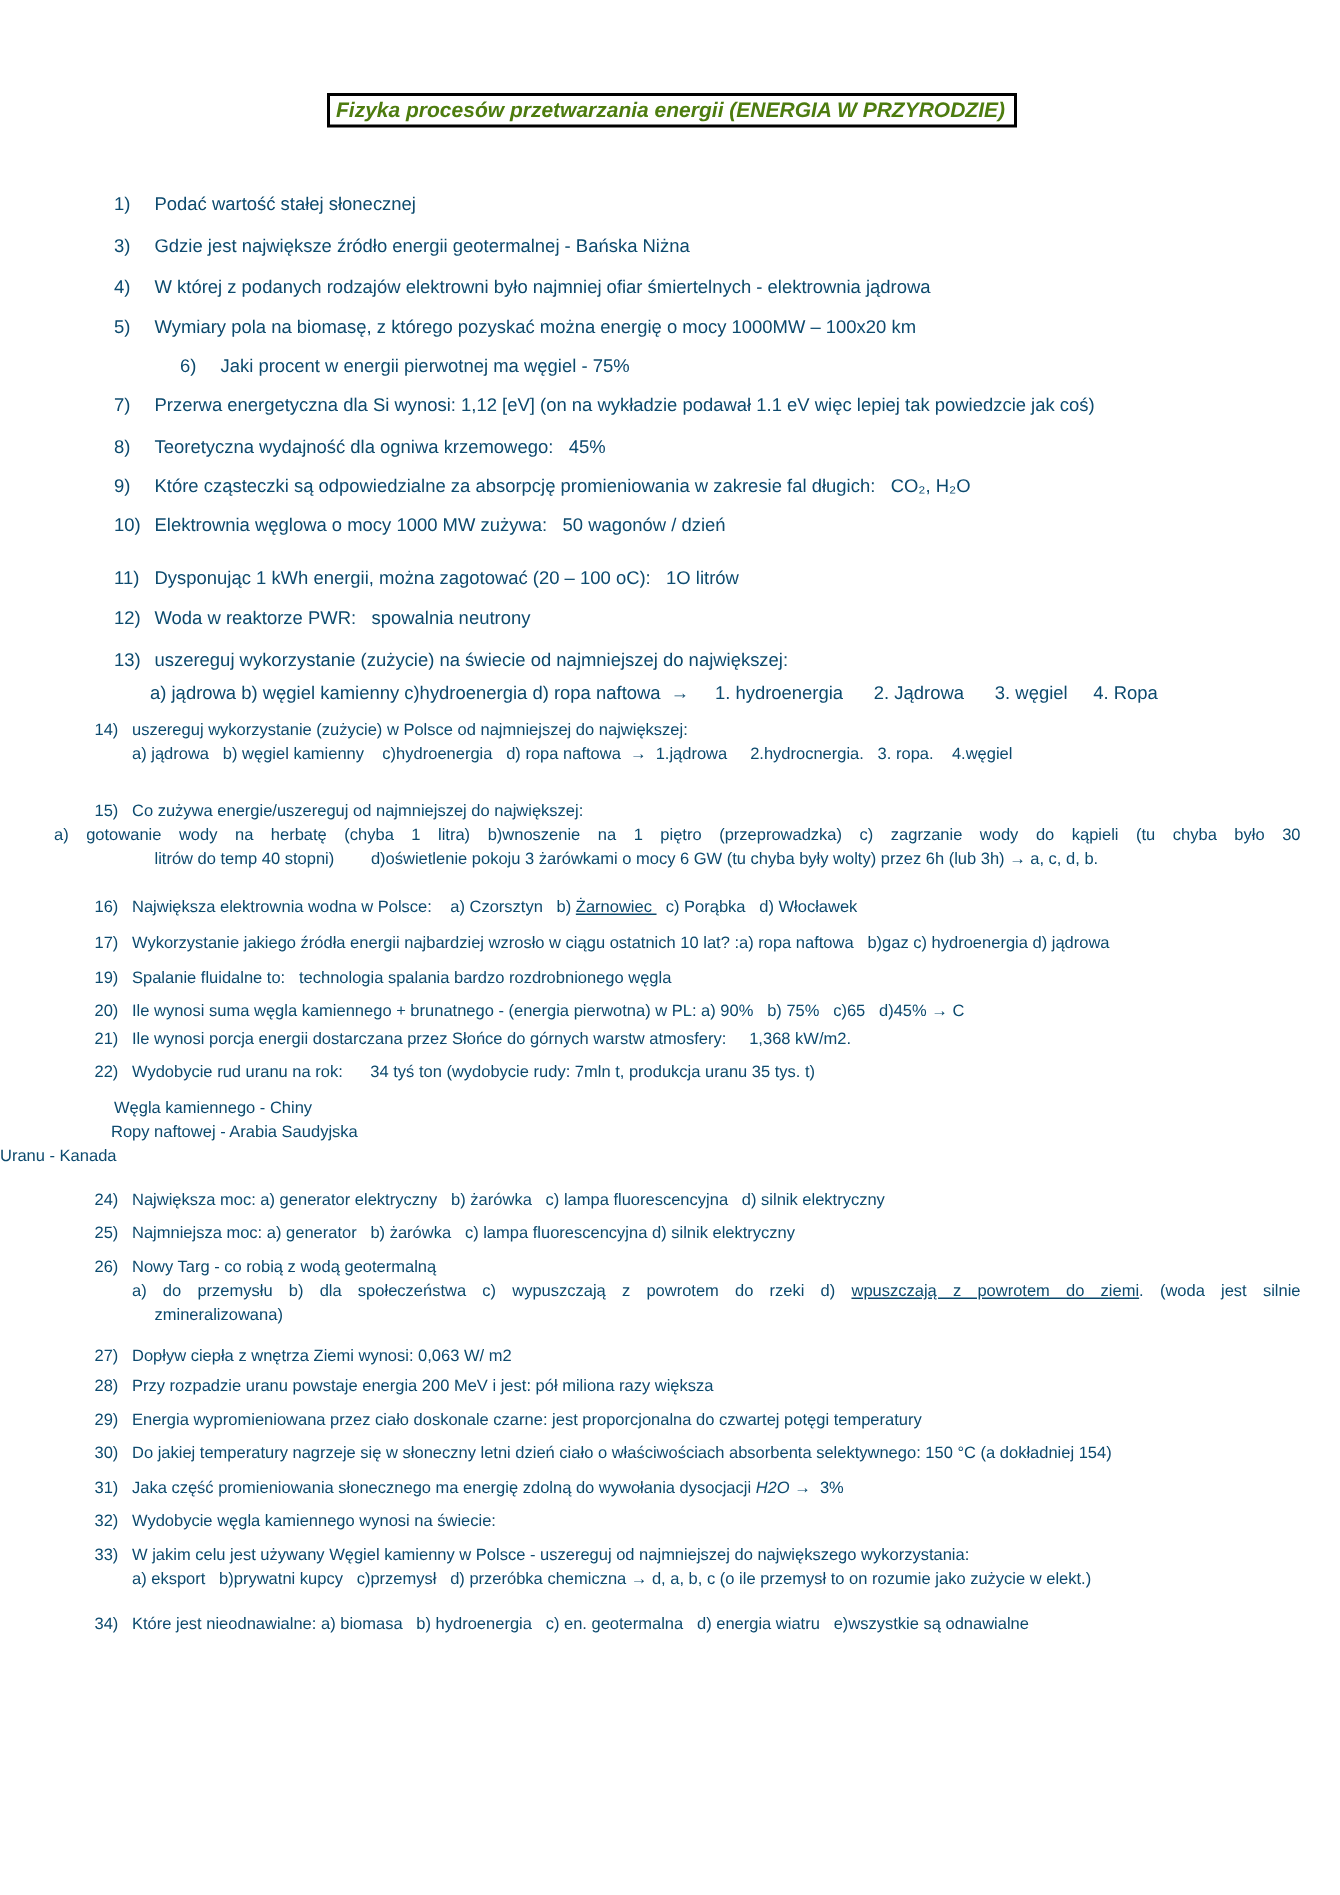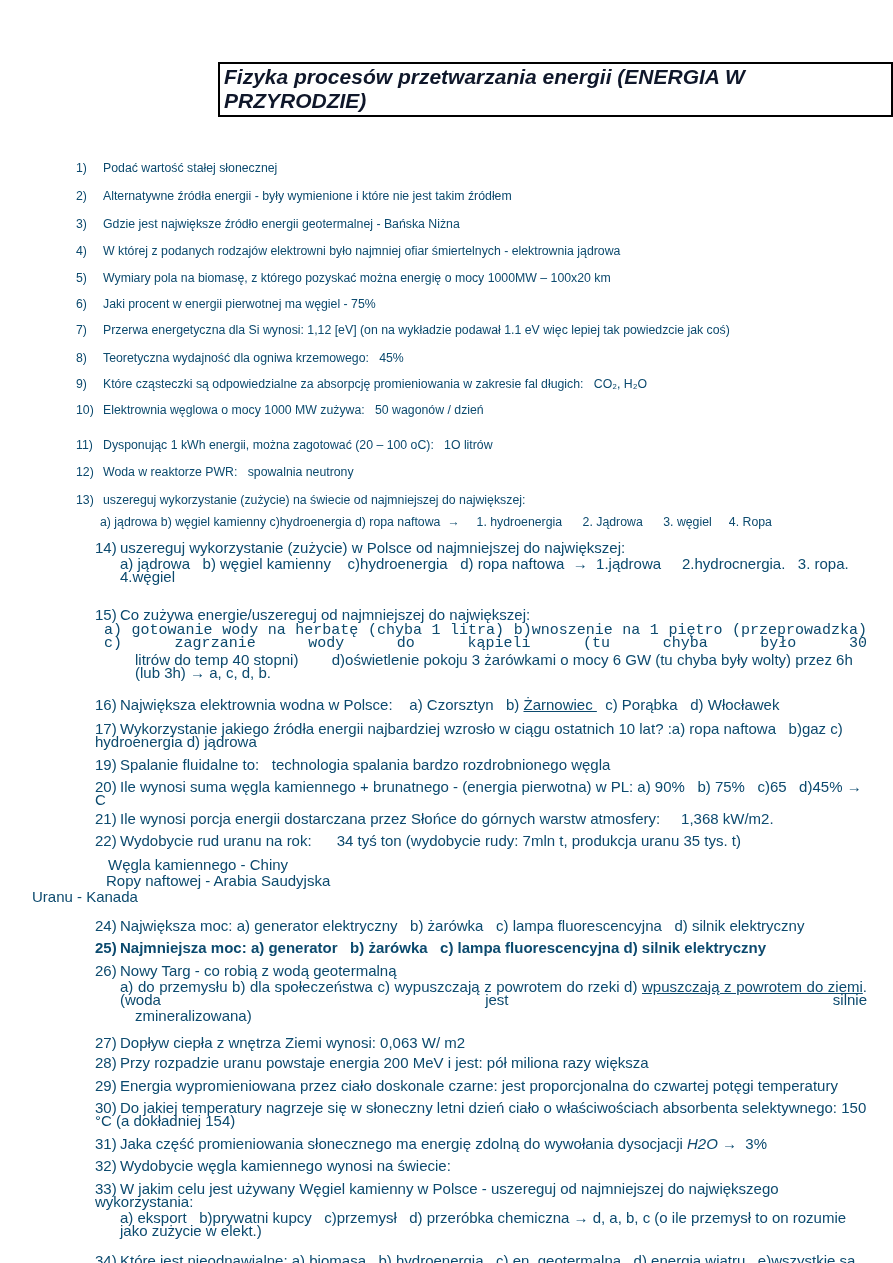--- a/index.html
+++ b/index.html
@@ -7,27 +7,27 @@
     width:893px;height:1263px;overflow:hidden;position:relative;
     font-family:"Liberation Sans",sans-serif;color:#1c1c1c;
     -webkit-font-smoothing:antialiased;
   }
   .page{width:893px;height:1263px;position:relative;background:#fff;}
   .title-box{
     margin:62px 0 0 218px;
     width:fit-content;
     border:2px solid #000;
     padding:1px 6px 2px 4px;
-    font-size:21px;font-weight:bold;font-style:italic;
-    letter-spacing:0px;color:#0f172a;
+    font-size:14px;font-weight:bold;font-style:italic;
+    letter-spacing:0px;color:#4d7c0f;
   }
   .questions{margin-top:44px;padding-right:26px;}
   .q{color:#0c4a6e;}
   .q.lg{font-size:12.3px;line-height:14px;}
-  .q.sm{font-size:15px;line-height:13px;margin-left:32px;}
+  .q.sm{font-size:11px;line-height:13px;}
   .line{white-space:pre-wrap;}
   .q.lg .line.first{padding-left:76px;}
   .q.sm .line.first{padding-left:63px;}
   .q.lg .line + .line{margin-top:8px;}
   .q.sm .line + .line{margin-top:3px;}
   .num{display:inline-block;min-width:27px;}
   .q.sm .num{min-width:25px;}
   .j{white-space:normal;text-align:justify;text-align-last:justify;}
   .u{text-decoration:underline;}
   .i{font-style:italic;}
@@ -37,33 +37,30 @@
 <body>
 
 <div class="page">
   <div class="title-box">
     <span>Fizyka procesów przetwarzania energii (ENERGIA W PRZYRODZIE)</span>
   </div>
   <div class="questions">
       <div class="q lg" style="margin-bottom: 14px;">
         <div class="line first"><span class="num">1)</span><span>Podać wartość stałej słonecznej</span></div>
       </div>
-      <div class="q lg" style="margin-bottom: 14px;">
-        <div class="line first"><span class="num">2)</span><span>Alternatywne źródła energii - były wymienione i które nie jest takim źródłem</span></div>
-      </div>
       <div class="q lg" style="margin-bottom: 13px;">
         <div class="line first"><span class="num">3)</span><span>Gdzie jest największe źródło energii geotermalnej - Bańska Niżna</span></div>
       </div>
       <div class="q lg" style="margin-bottom: 13px;">
         <div class="line first"><span class="num">4)</span><span>W której z podanych rodzajów elektrowni było najmniej ofiar śmiertelnych - elektrownia jądrowa</span></div>
       </div>
       <div class="q lg" style="margin-bottom: 12px;">
         <div class="line first"><span class="num">5)</span><span>Wymiary pola na biomasę, z którego pozyskać można energię o mocy 1000MW – 100x20 km</span></div>
       </div>
-      <div class="q lg" style="margin-bottom: 12px;">
+      <div class="q lg" style="margin-bottom: 12px; padding-left: 44px;">
         <div class="line first"><span class="num">6)</span><span>Jaki procent w energii pierwotnej ma węgiel - 75%</span></div>
       </div>
       <div class="q lg" style="margin-bottom: 14px;">
         <div class="line first"><span class="num">7)</span><span>Przerwa energetyczna dla Si wynosi: 1,12 [eV] (on na wykładzie podawał 1.1 eV więc lepiej tak powiedzcie jak coś)</span></div>
       </div>
       <div class="q lg" style="margin-bottom: 12px;">
         <div class="line first"><span class="num">8)</span><span>Teoretyczna wydajność dla ogniwa krzemowego:   45%</span></div>
       </div>
       <div class="q lg" style="margin-bottom: 12px;">
         <div class="line first"><span class="num">9)</span><span>Które cząsteczki są odpowiedzialne za absorpcję promieniowania w zakresie fal długich:   CO₂, H₂O</span></div>
@@ -80,21 +77,21 @@
       <div class="q lg" style="margin-bottom: 12px;">
         <div class="line first"><span class="num">13)</span><span>uszereguj wykorzystanie (zużycie) na świecie od najmniejszej do największej:</span></div>
         <div class="line" style="padding-left: 100px;"><span>a) jądrowa b) węgiel kamienny c)hydroenergia d) ropa naftowa  </span><span class="b">→</span><span>     1. hydroenergia      2. Jądrowa      3. węgiel     4. Ropa</span></div>
       </div>
       <div class="q sm" style="margin-bottom: 25px;">
         <div class="line first"><span class="num">14)</span><span>uszereguj wykorzystanie (zużycie) w Polsce od najmniejszej do największej:</span></div>
         <div class="line" style="padding-left: 88px;"><span>a) jądrowa   b) węgiel kamienny    c)hydroenergia   d) ropa naftowa  </span><span class="b">→</span><span>  1.jądrowa     2.hydrocnergia.   3. ropa.    4.węgiel</span></div>
       </div>
       <div class="q sm" style="margin-bottom: 19px;">
         <div class="line first"><span class="num">15)</span><span>Co zużywa energie/uszereguj od najmniejszej do największej:</span></div>
-        <div class="line j" style="padding-left: 72px; font-family: Liberation Mono, monospace;"><span>a) gotowanie wody na herbatę (chyba 1 litra) b)wnoszenie na 1 piętro (przeprowadzka) c) zagrzanie wody do kąpieli (tu chyba było 30</span></div>
+        <div class="line j" style="padding-left: 36px;"><span>a) gotowanie wody na herbatę (chyba 1 litra) b)wnoszenie na 1 piętro (przeprowadzka) c) zagrzanie wody do kąpieli (tu chyba było 30</span></div>
         <div class="line" style="padding-left: 103px;"><span>litrów do temp 40 stopni)        d)oświetlenie pokoju 3 żarówkami o mocy 6 GW (tu chyba były wolty) przez 6h (lub 3h) </span><span class="b">→</span><span> a, c, d, b.</span></div>
       </div>
       <div class="q sm" style="margin-bottom: 11px;">
         <div class="line first"><span class="num">16)</span><span>Największa elektrownia wodna w Polsce:    a) Czorsztyn   b) </span><span class="u">Żarnowiec </span><span>  c) Porąbka   d) Włocławek</span></div>
       </div>
       <div class="q sm" style="margin-bottom: 10px;">
         <div class="line first"><span class="num">17)</span><span>Wykorzystanie jakiego źródła energii najbardziej wzrosło w ciągu ostatnich 10 lat? :a) ropa naftowa   b)gaz c) hydroenergia d) jądrowa</span></div>
       </div>
       <div class="q sm" style="margin-bottom: 9px;">
         <div class="line first"><span class="num">19)</span><span>Spalanie fluidalne to:   technologia spalania bardzo rozdrobnionego węgla</span></div>
@@ -109,21 +106,21 @@
         <div class="line first"><span class="num">22)</span><span>Wydobycie rud uranu na rok:      34 tyś ton (wydobycie rudy: 7mln t, produkcja uranu 35 tys. t)</span></div>
       </div>
       <div class="q sm" style="margin-bottom: 16px;">
         <div class="line" style="padding-left: 76px;"><span>Węgla kamiennego - Chiny</span></div>
         <div class="line" style="padding-left: 74px;"><span>Ropy naftowej - Arabia Saudyjska</span></div>
         <div class="line" style=""><span>Uranu - Kanada</span></div>
       </div>
       <div class="q sm" style="margin-bottom: 9px;">
         <div class="line first"><span class="num">24)</span><span>Największa moc: a) generator elektryczny   b) żarówka   c) lampa fluorescencyjna   d) silnik elektryczny</span></div>
       </div>
-      <div class="q sm" style="margin-bottom: 10px; font-weight: bold;">
+      <div class="q sm" style="margin-bottom: 10px;">
         <div class="line first"><span class="num">25)</span><span>Najmniejsza moc: a) generator   b) żarówka   c) lampa fluorescencyjna d) silnik elektryczny</span></div>
       </div>
       <div class="q sm" style="margin-bottom: 14px;">
         <div class="line first"><span class="num">26)</span><span>Nowy Targ - co robią z wodą geotermalną</span></div>
         <div class="line j" style="padding-left: 88px;"><span>a) do przemysłu b) dla społeczeństwa c) wypuszczają z powrotem do rzeki d) </span><span class="u">wpuszczają z powrotem do ziemi</span><span>. (woda jest silnie</span></div>
         <div class="line" style="padding-left: 103px;"><span>zmineralizowana)</span></div>
       </div>
       <div class="q sm" style="margin-bottom: 7px;">
         <div class="line first"><span class="num">27)</span><span>Dopływ ciepła z wnętrza Ziemi wynosi: 0,063 W/ m2</span></div>
       </div>

